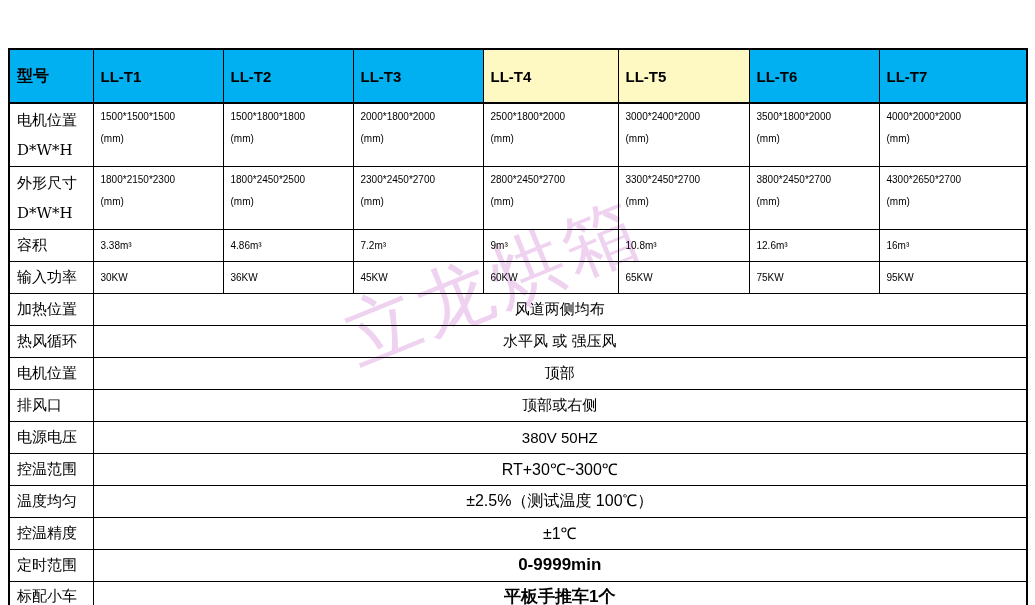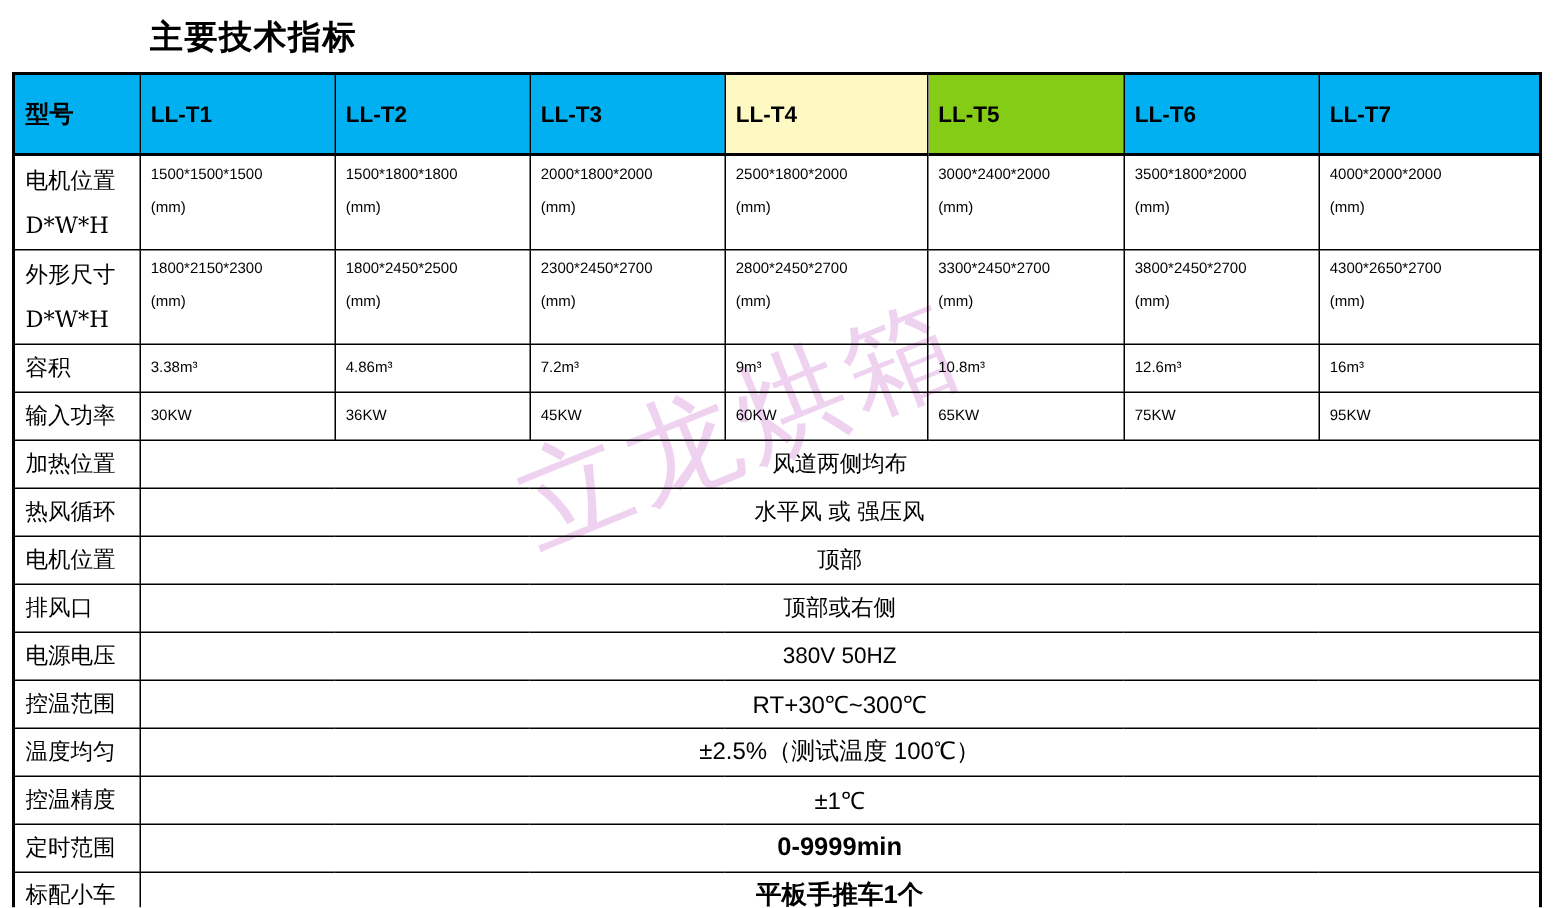--- a/index.html
+++ b/index.html
@@ -45,21 +45,20 @@
     font-family:Liberation Sans, sans-serif; font-size:15px;
   }
   .span-val.mid { font-size:16px; }
   .span-val.big { font-size:17px; font-weight:bold; }
 </style>
 </head>
 <body>
 
 <div class="page">
 
-  <div class="title">主要技术指标</div>
 
   <div class="watermark">立龙烘箱</div>
 
   <table class="spec">
     <colgroup>
       <col style="width:84px">
         <col style="width:130px">
         <col style="width:130px">
         <col style="width:130px">
       <col style="width:135px">
@@ -68,21 +67,21 @@
         <col style="width:148px">
     </colgroup>
 
     <tbody>
         <tr class="header-row" style="background:#00B0F0">
       <td class="label-col" style="background:#00B0F0">型号</td>
       <td style="background:#00B0F0">LL-T1</td>
       <td style="background:#00B0F0">LL-T2</td>
       <td style="background:#00B0F0">LL-T3</td>
       <td style="background:#fef9c3">LL-T4</td>
-      <td style="background:#84cc16">LL-T5</td>
+      <td style="background:#fef9c3">LL-T5</td>
       <td style="background:#00B0F0">LL-T6</td>
       <td style="background:#00B0F0">LL-T7</td>
     </tr>
 
     <tr class="dim-row">
       <td class="label-col">
         <div>电机位置</div>
         <div class="line2">D*W*H</div>
       </td>
       <td class="data-cell">

